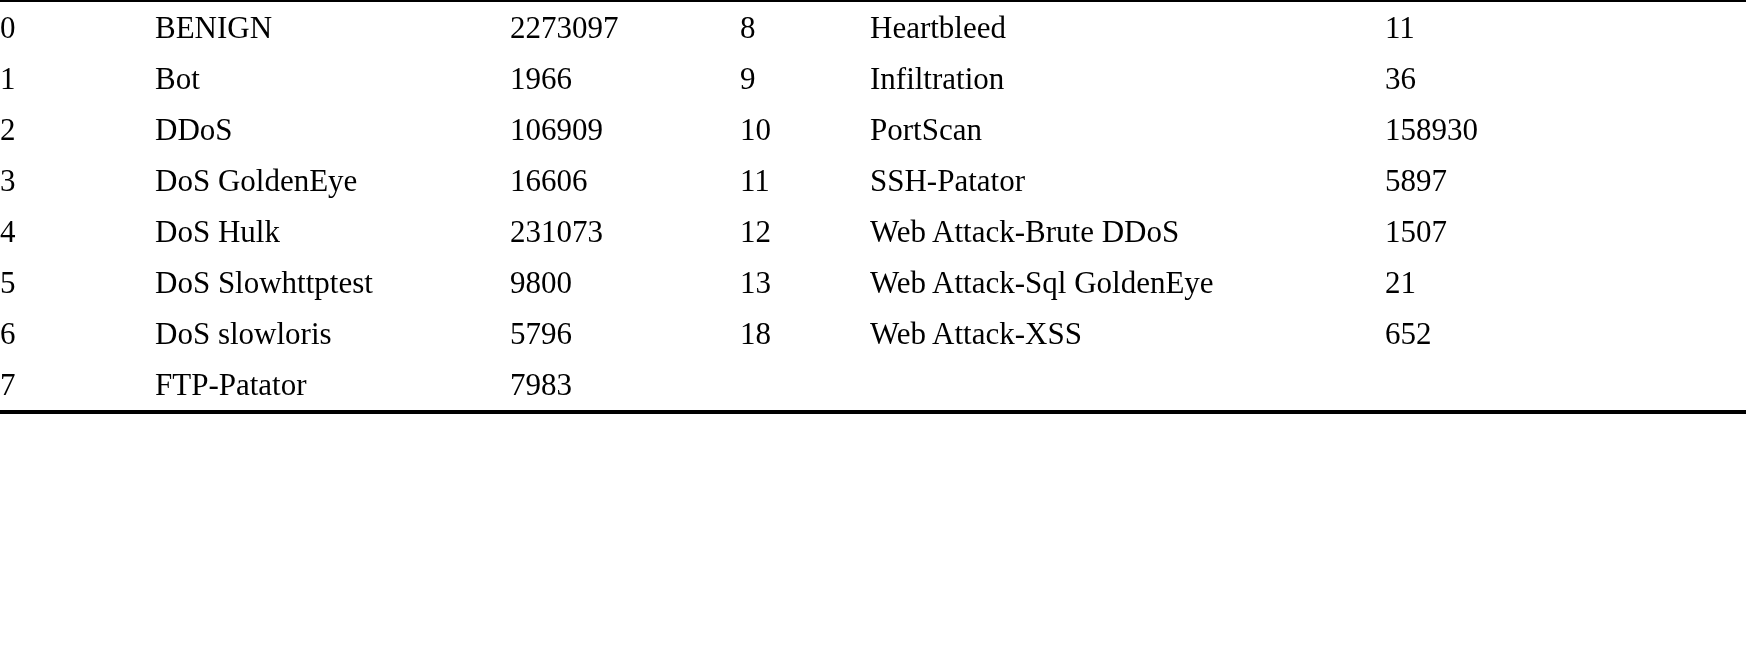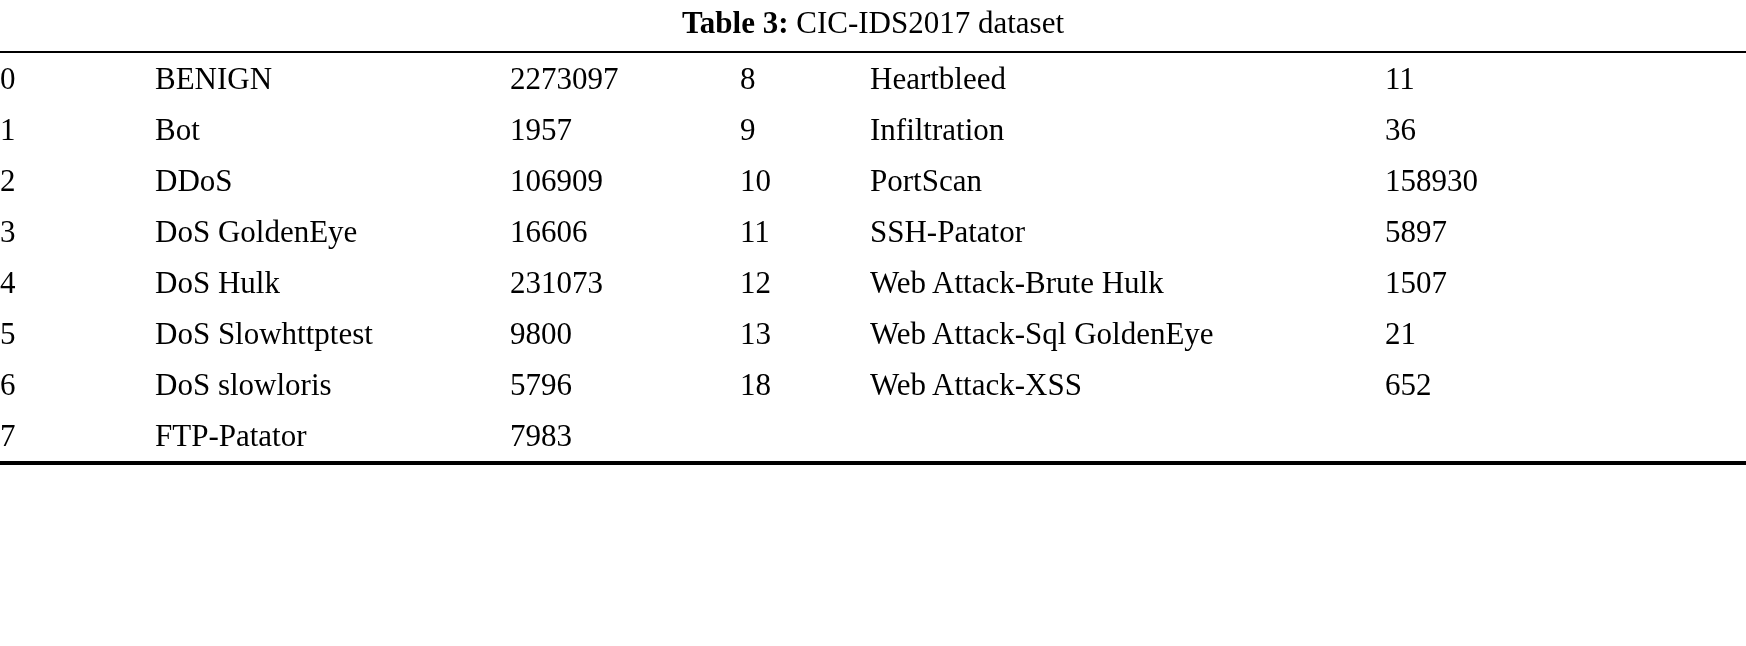--- a/index.html
+++ b/index.html
@@ -70,39 +70,35 @@
   .c-idx2  { width: 130px; }
   .c-desc2 { width: 515px; }
   .c-amt2  { width: 361px; }
   .spacer-row td { height: 14px; line-height: 14px; }
 </style>
 </head>
 <body>
 
 <div class="page">
 
-  <div class="caption">
-    <span class="cap-label">Table 3:</span>
-    <span class="cap-text">CIC-IDS2017 dataset</span>
-  </div>
 
   <table class="tbl">
     <tbody id="tbody-root">
     <tr class="body-row rule-mid">
           <td class="c-idx1">0</td>
           <td class="c-desc1">BENIGN</td>
           <td class="c-amt1">2273097</td>
           <td class="c-idx2">8</td>
           <td class="c-desc2">Heartbleed</td>
           <td class="c-amt2">11</td>
         </tr>
         <tr class="body-row">
           <td class="c-idx1">1</td>
           <td class="c-desc1">Bot</td>
-          <td class="c-amt1">1957</td>
+          <td class="c-amt1">1966</td>
           <td class="c-idx2">9</td>
           <td class="c-desc2">Infiltration</td>
           <td class="c-amt2">36</td>
         </tr>
         <tr class="body-row">
           <td class="c-idx1">2</td>
           <td class="c-desc1">DDoS</td>
           <td class="c-amt1">106909</td>
           <td class="c-idx2">10</td>
           <td class="c-desc2">PortScan</td>
@@ -114,21 +110,21 @@
           <td class="c-amt1">16606</td>
           <td class="c-idx2">11</td>
           <td class="c-desc2">SSH-Patator</td>
           <td class="c-amt2">5897</td>
         </tr>
         <tr class="body-row">
           <td class="c-idx1">4</td>
           <td class="c-desc1">DoS Hulk</td>
           <td class="c-amt1">231073</td>
           <td class="c-idx2">12</td>
-          <td class="c-desc2">Web Attack-Brute Hulk</td>
+          <td class="c-desc2">Web Attack-Brute DDoS</td>
           <td class="c-amt2">1507</td>
         </tr>
         <tr class="body-row">
           <td class="c-idx1">5</td>
           <td class="c-desc1">DoS Slowhttptest</td>
           <td class="c-amt1">9800</td>
           <td class="c-idx2">13</td>
           <td class="c-desc2">Web Attack-Sql GoldenEye</td>
           <td class="c-amt2">21</td>
         </tr>

